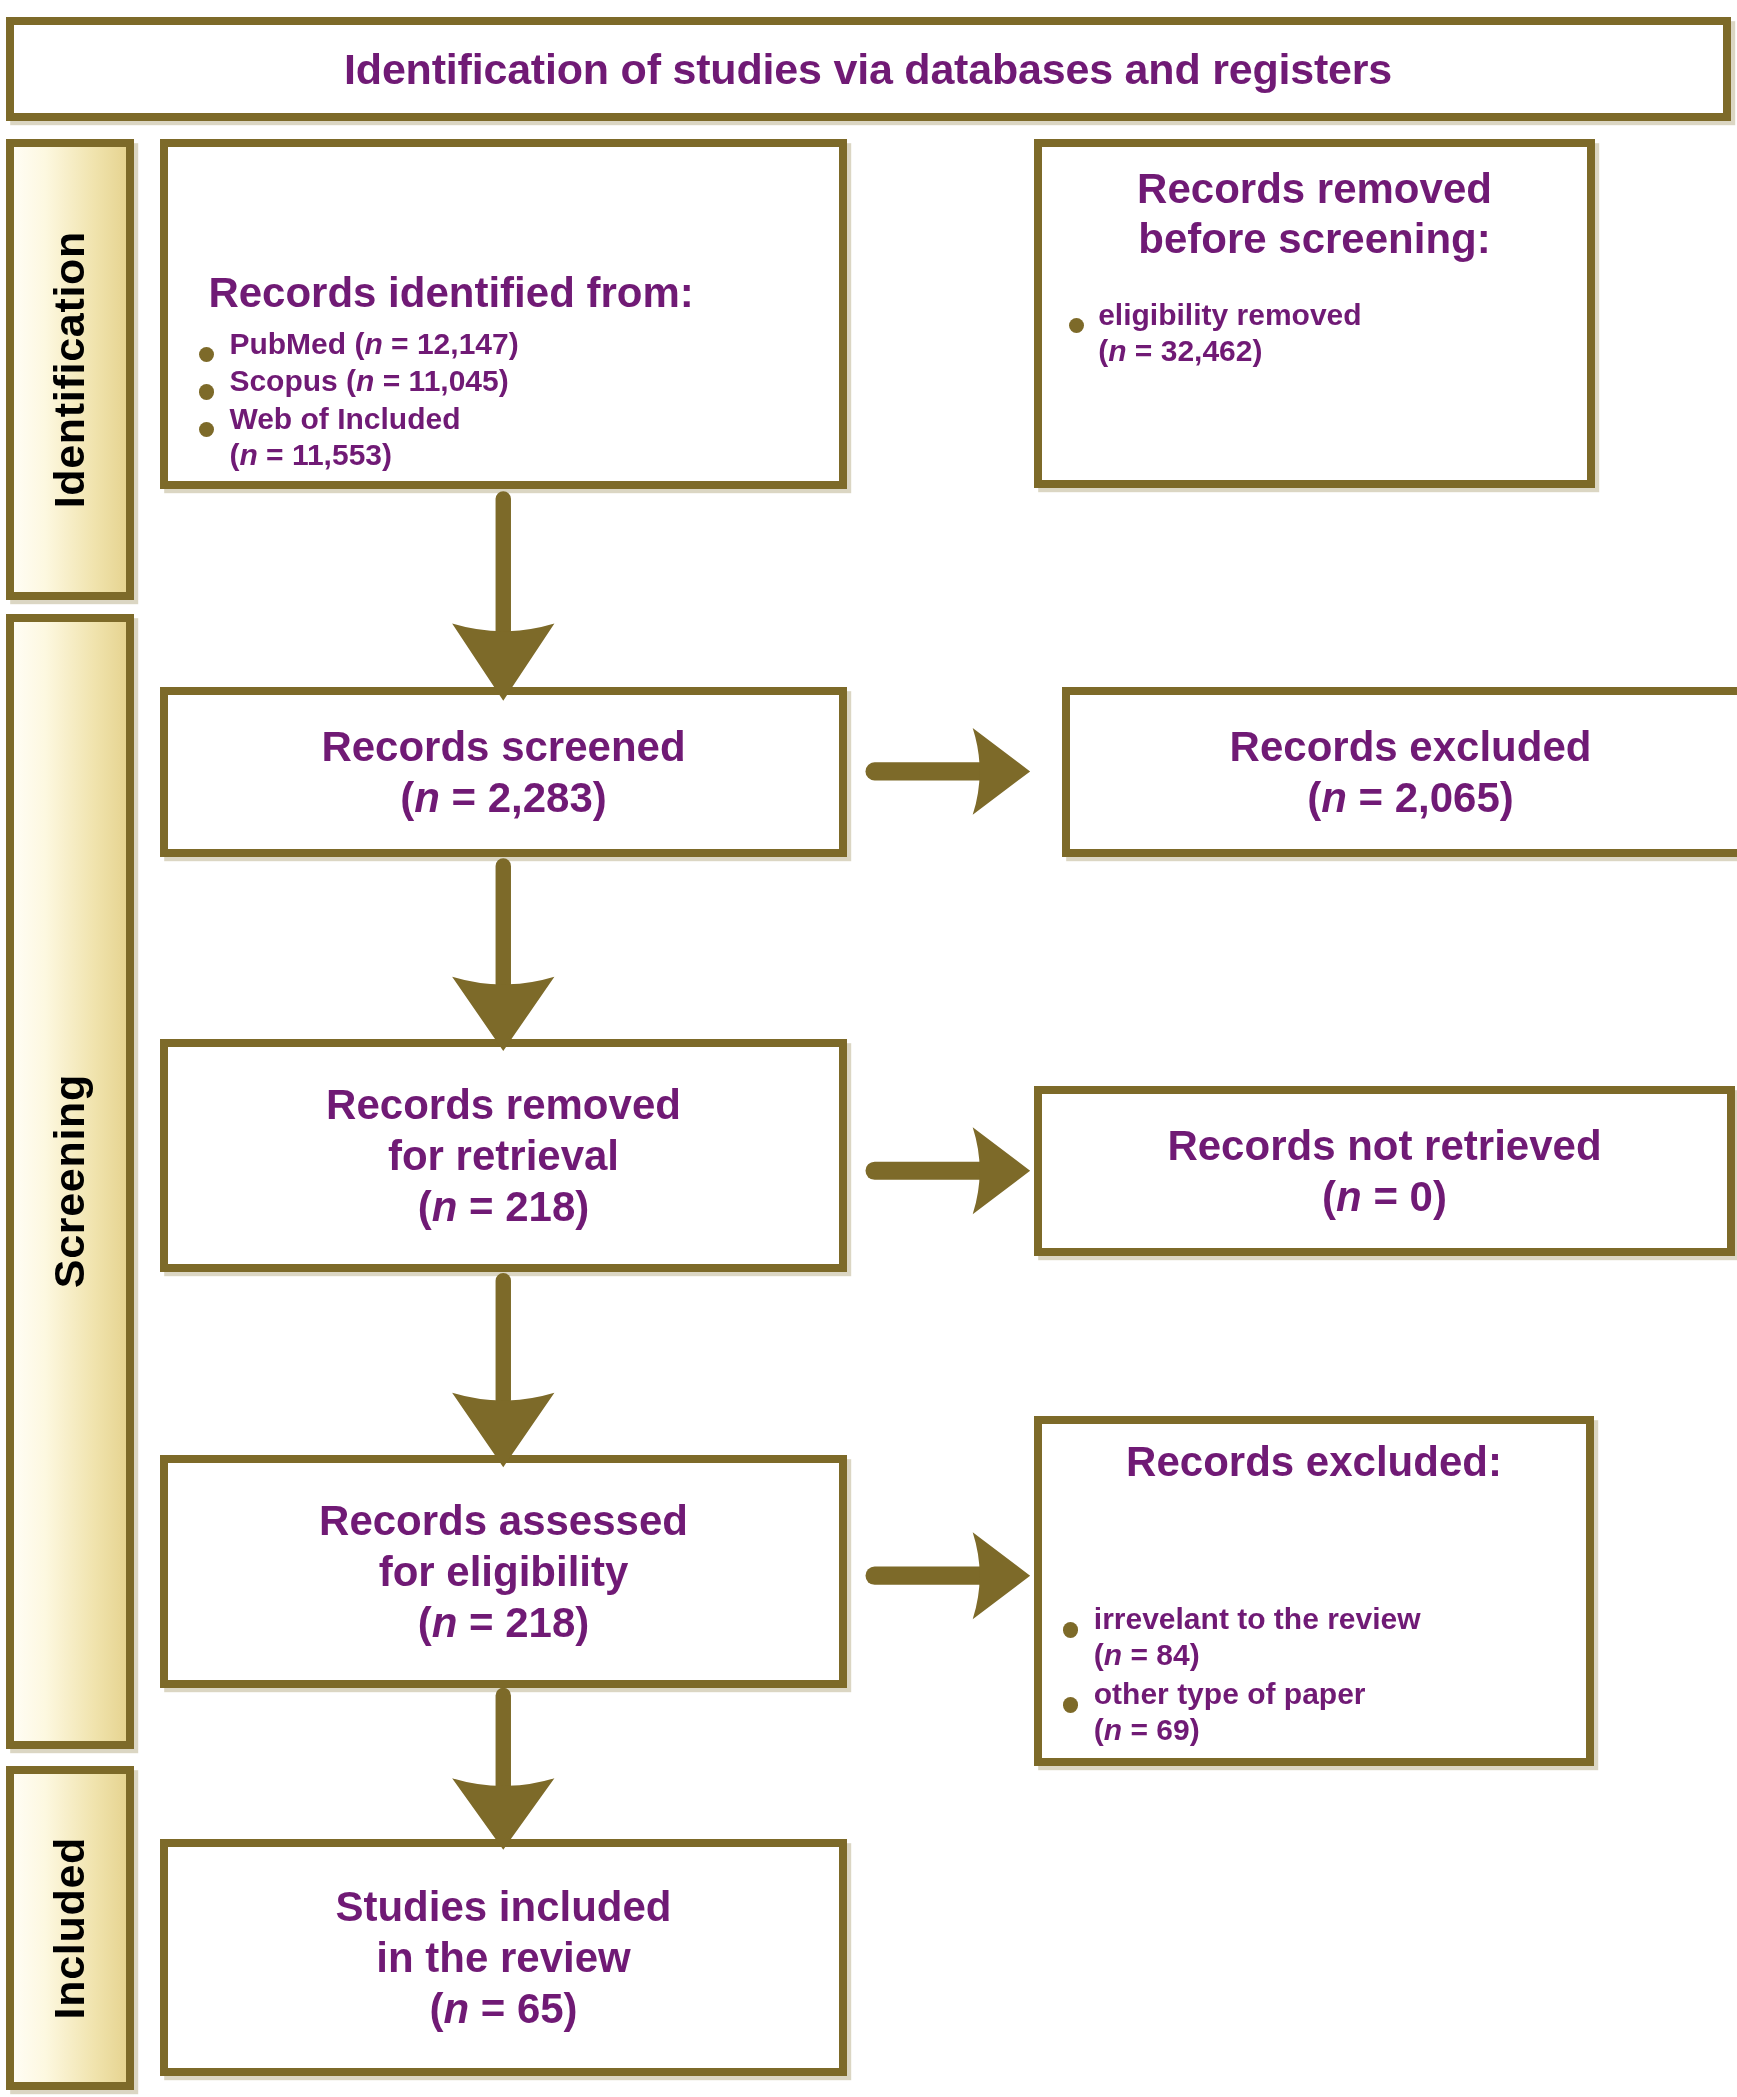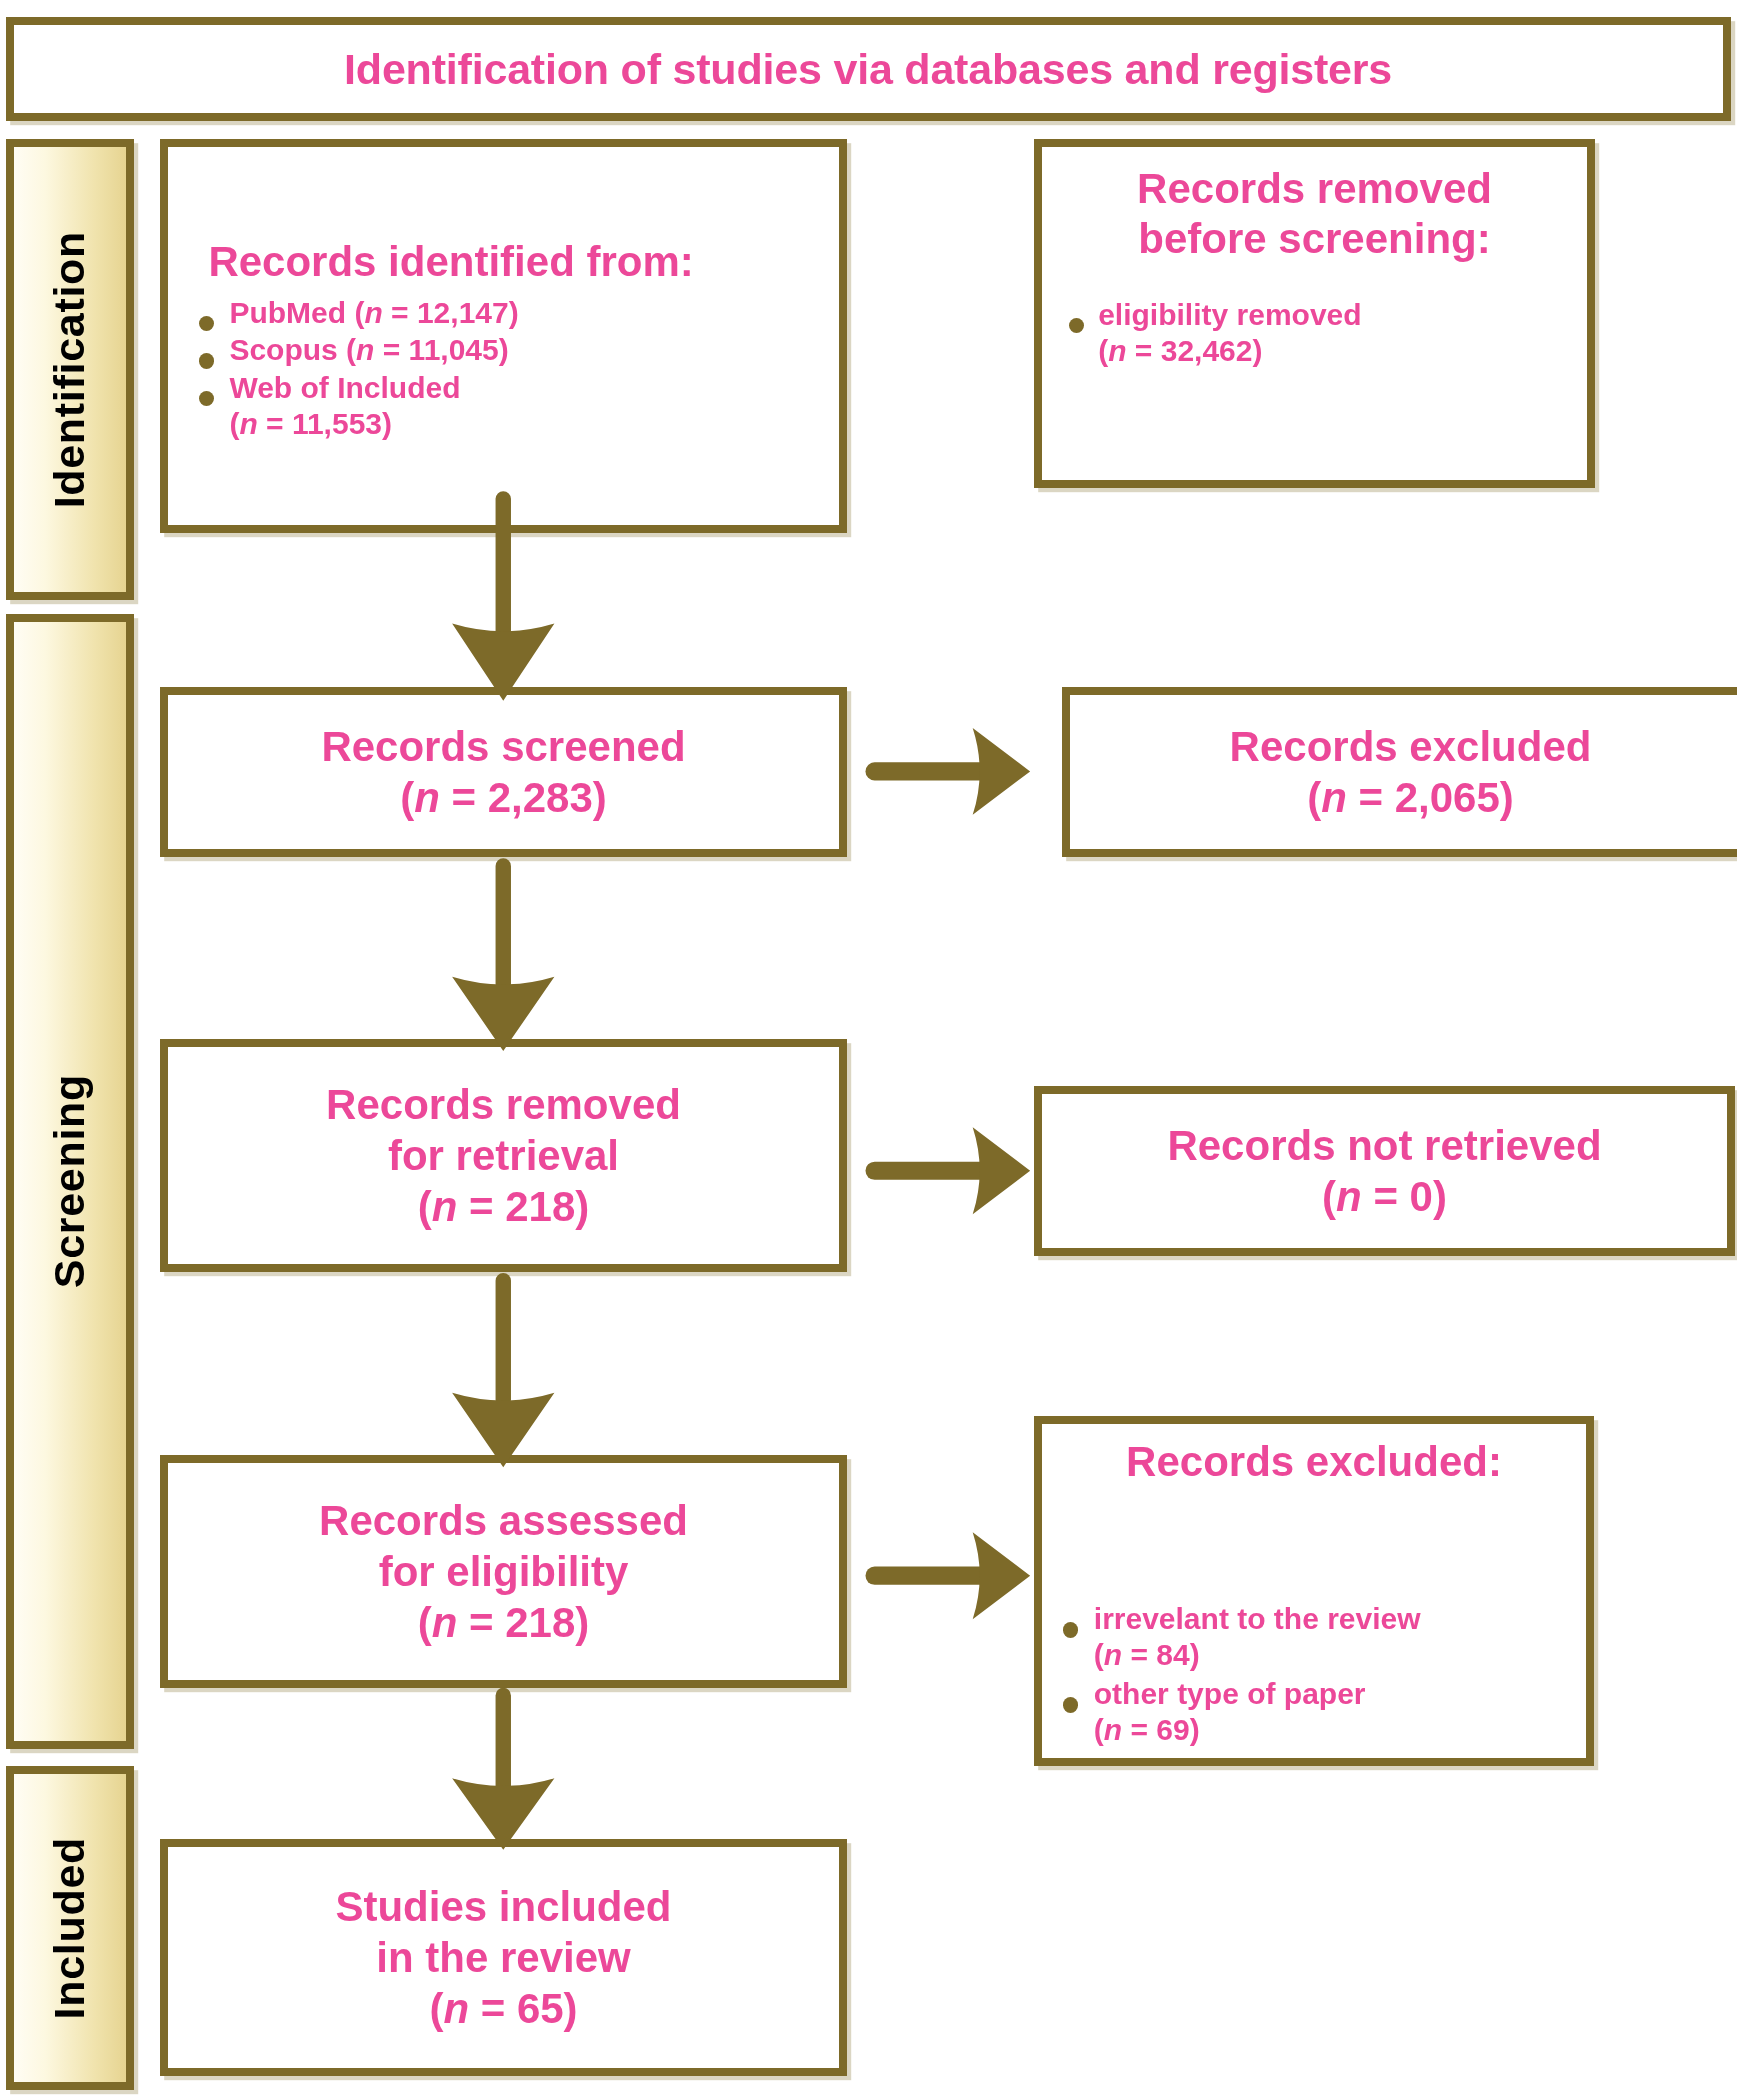--- a/index.html
+++ b/index.html
@@ -25,21 +25,21 @@
   .box {
     position: absolute;
     box-sizing: border-box;
     background: #ffffff;
     border: 8.4px solid #7d6a29;
     box-shadow: 4.2px 4.2px 0 rgba(125,106,41,0.28);
     display: flex;
     flex-direction: column;
     justify-content: center;
     align-items: center;
-    color: #ec4899;
+    color: #701a75;
     font-weight: bold;
     text-align: center;
   }
 
   
   #title-box {
     left: 5.6px;  top: 17px;
     width: 1725px; height: 104px;
     font-size: 43px;
     letter-spacing: -0.2px;
@@ -64,23 +64,23 @@
     color: #000;
     white-space: nowrap;
     letter-spacing: 0.7px;
   }
   #bar-identification { left: 5.6px; top: 139px;  width: 128px; height: 461px; }
   #bar-screening     { left: 5.6px; top: 614px;  width: 128px; height: 1135px; }
   #bar-included      { left: 5.6px; top: 1766px; width: 128px; height: 324px; }
 
   
   #box-identified {
-    left: 160px; top: 139px; width: 687px; height: 394px;
+    left: 160px; top: 139px; width: 687px; height: 350px;
     align-items: flex-start;
-    justify-content: center;
+    justify-content: flex-end;
     padding: 15.4px 14px 7px 15.4px;
   }
   #box-screened {
     left: 160px; top: 687px; width: 687px; height: 170px;
     font-size: 42px; line-height: 1.22;
   }
   #box-sought {
     left: 160px; top: 1039px; width: 687px; height: 233px;
     font-size: 42px; line-height: 1.22;
   }

